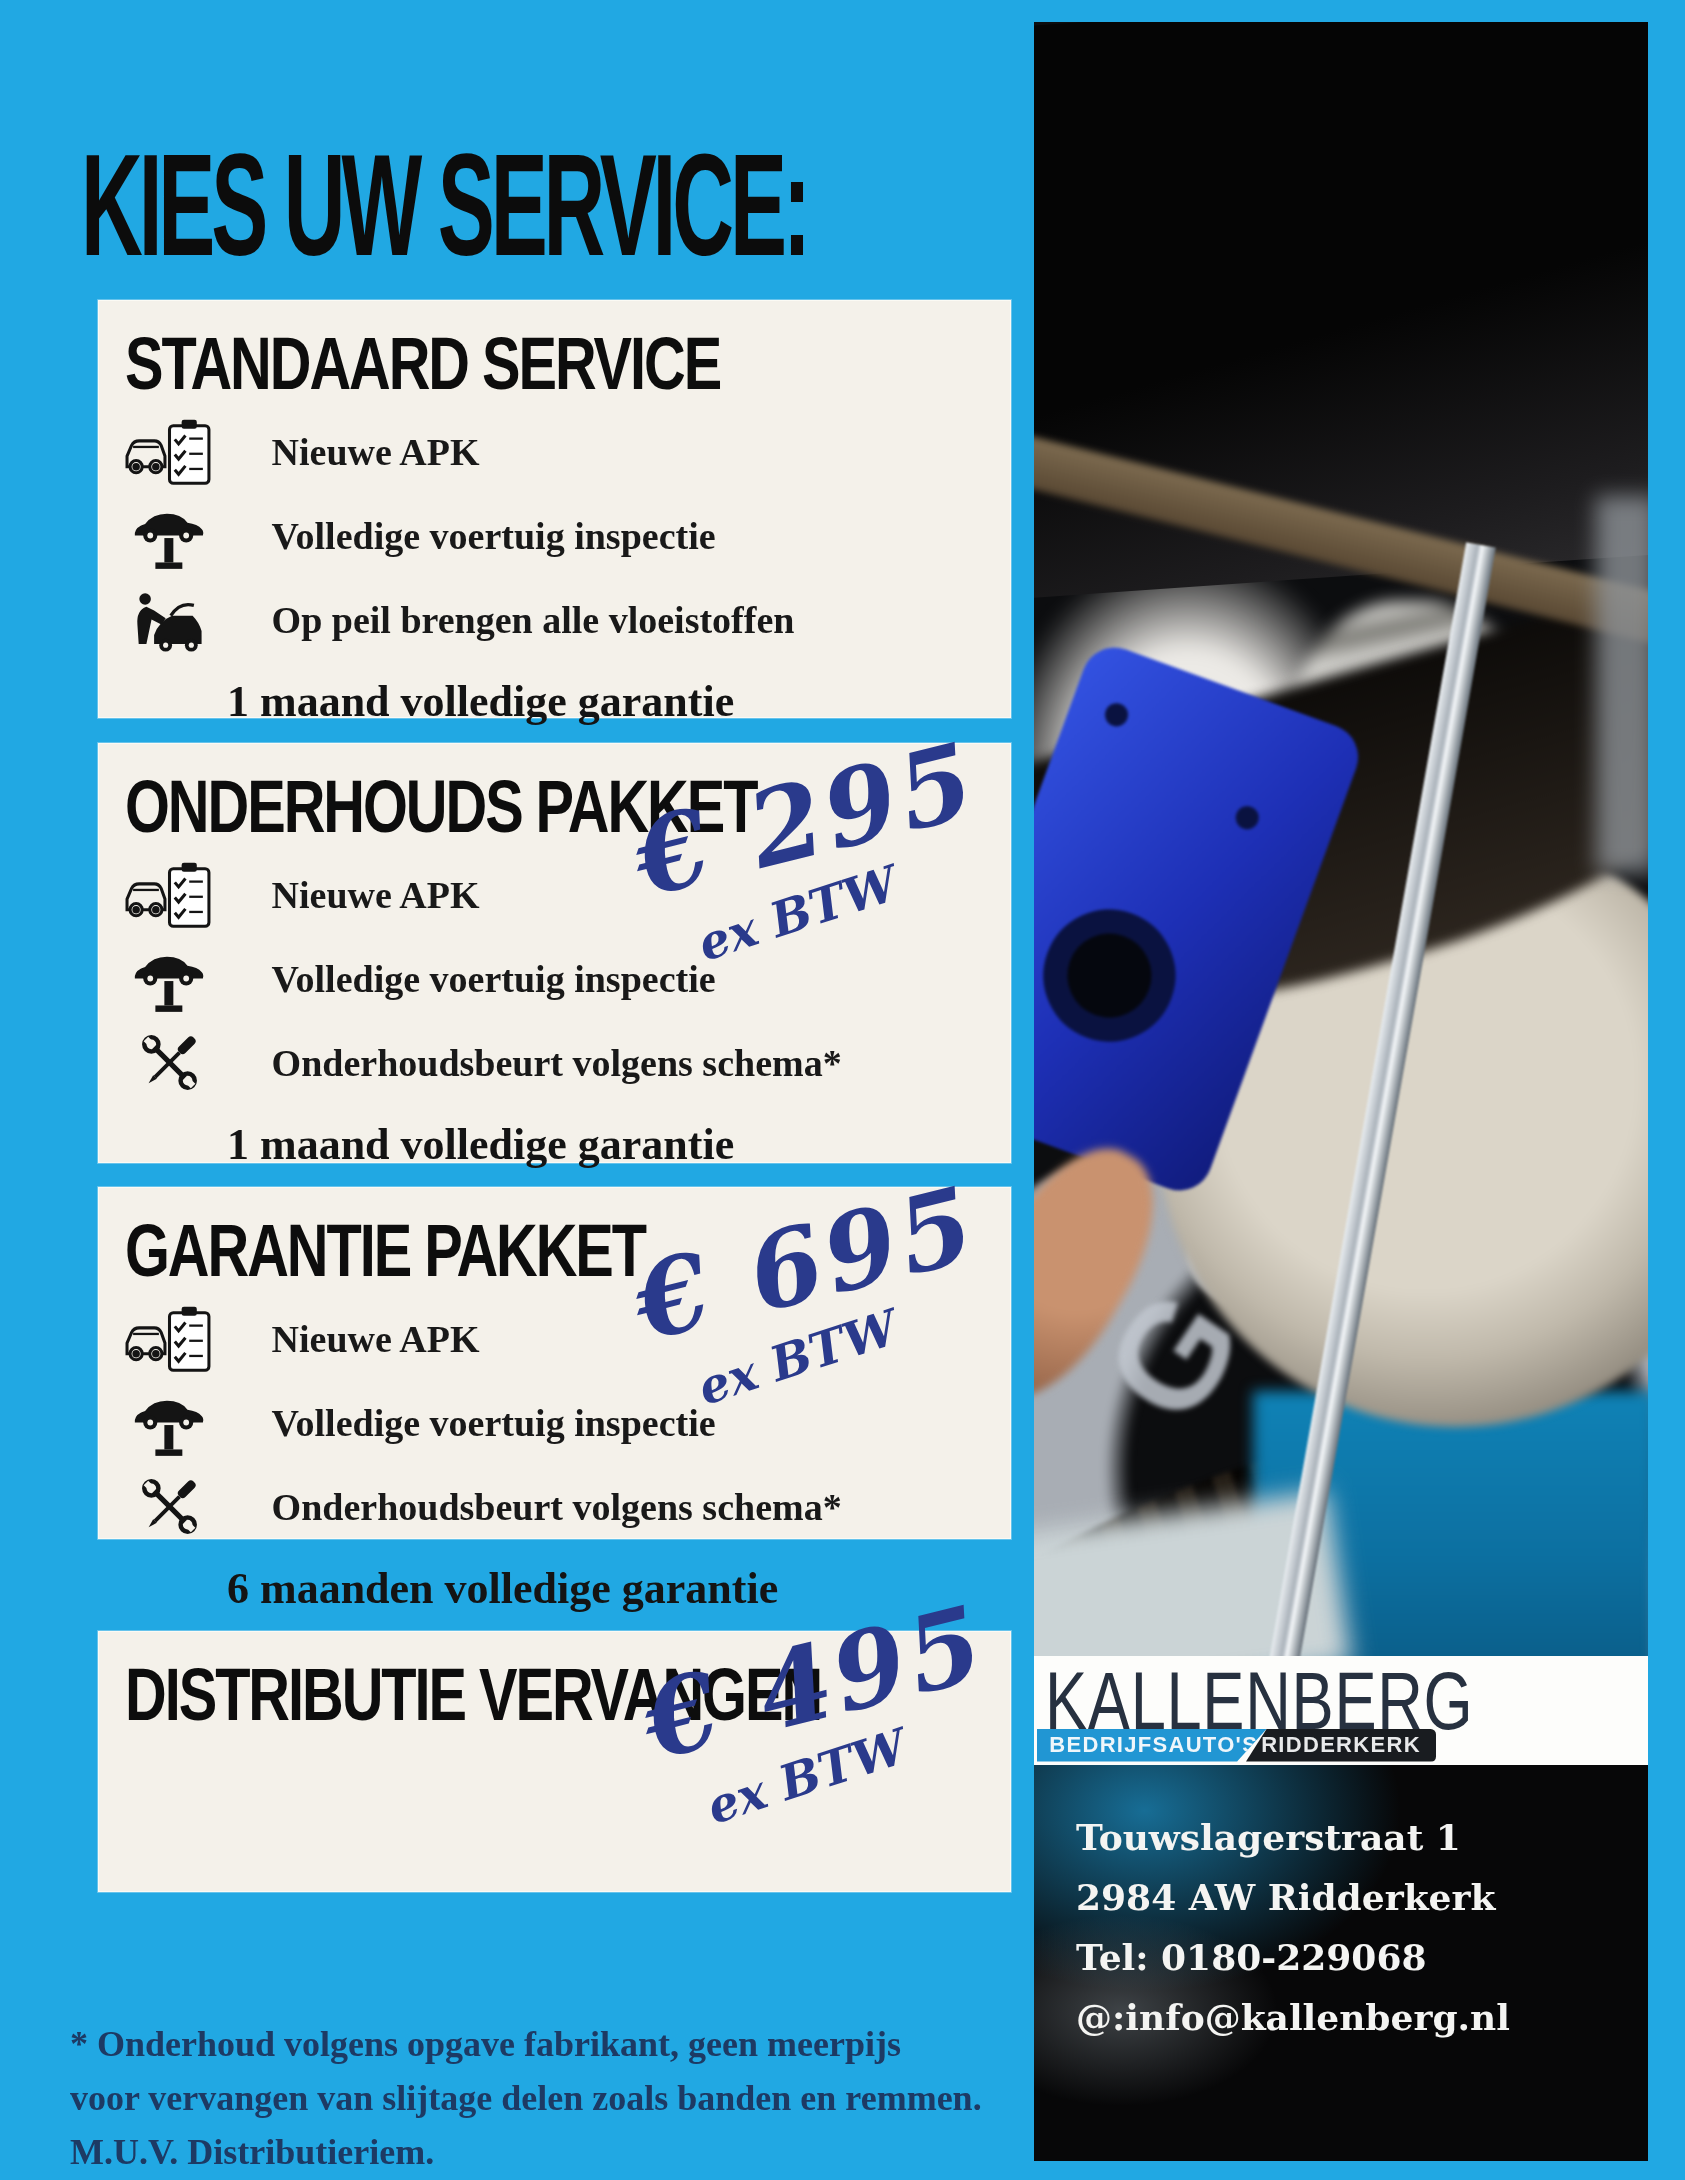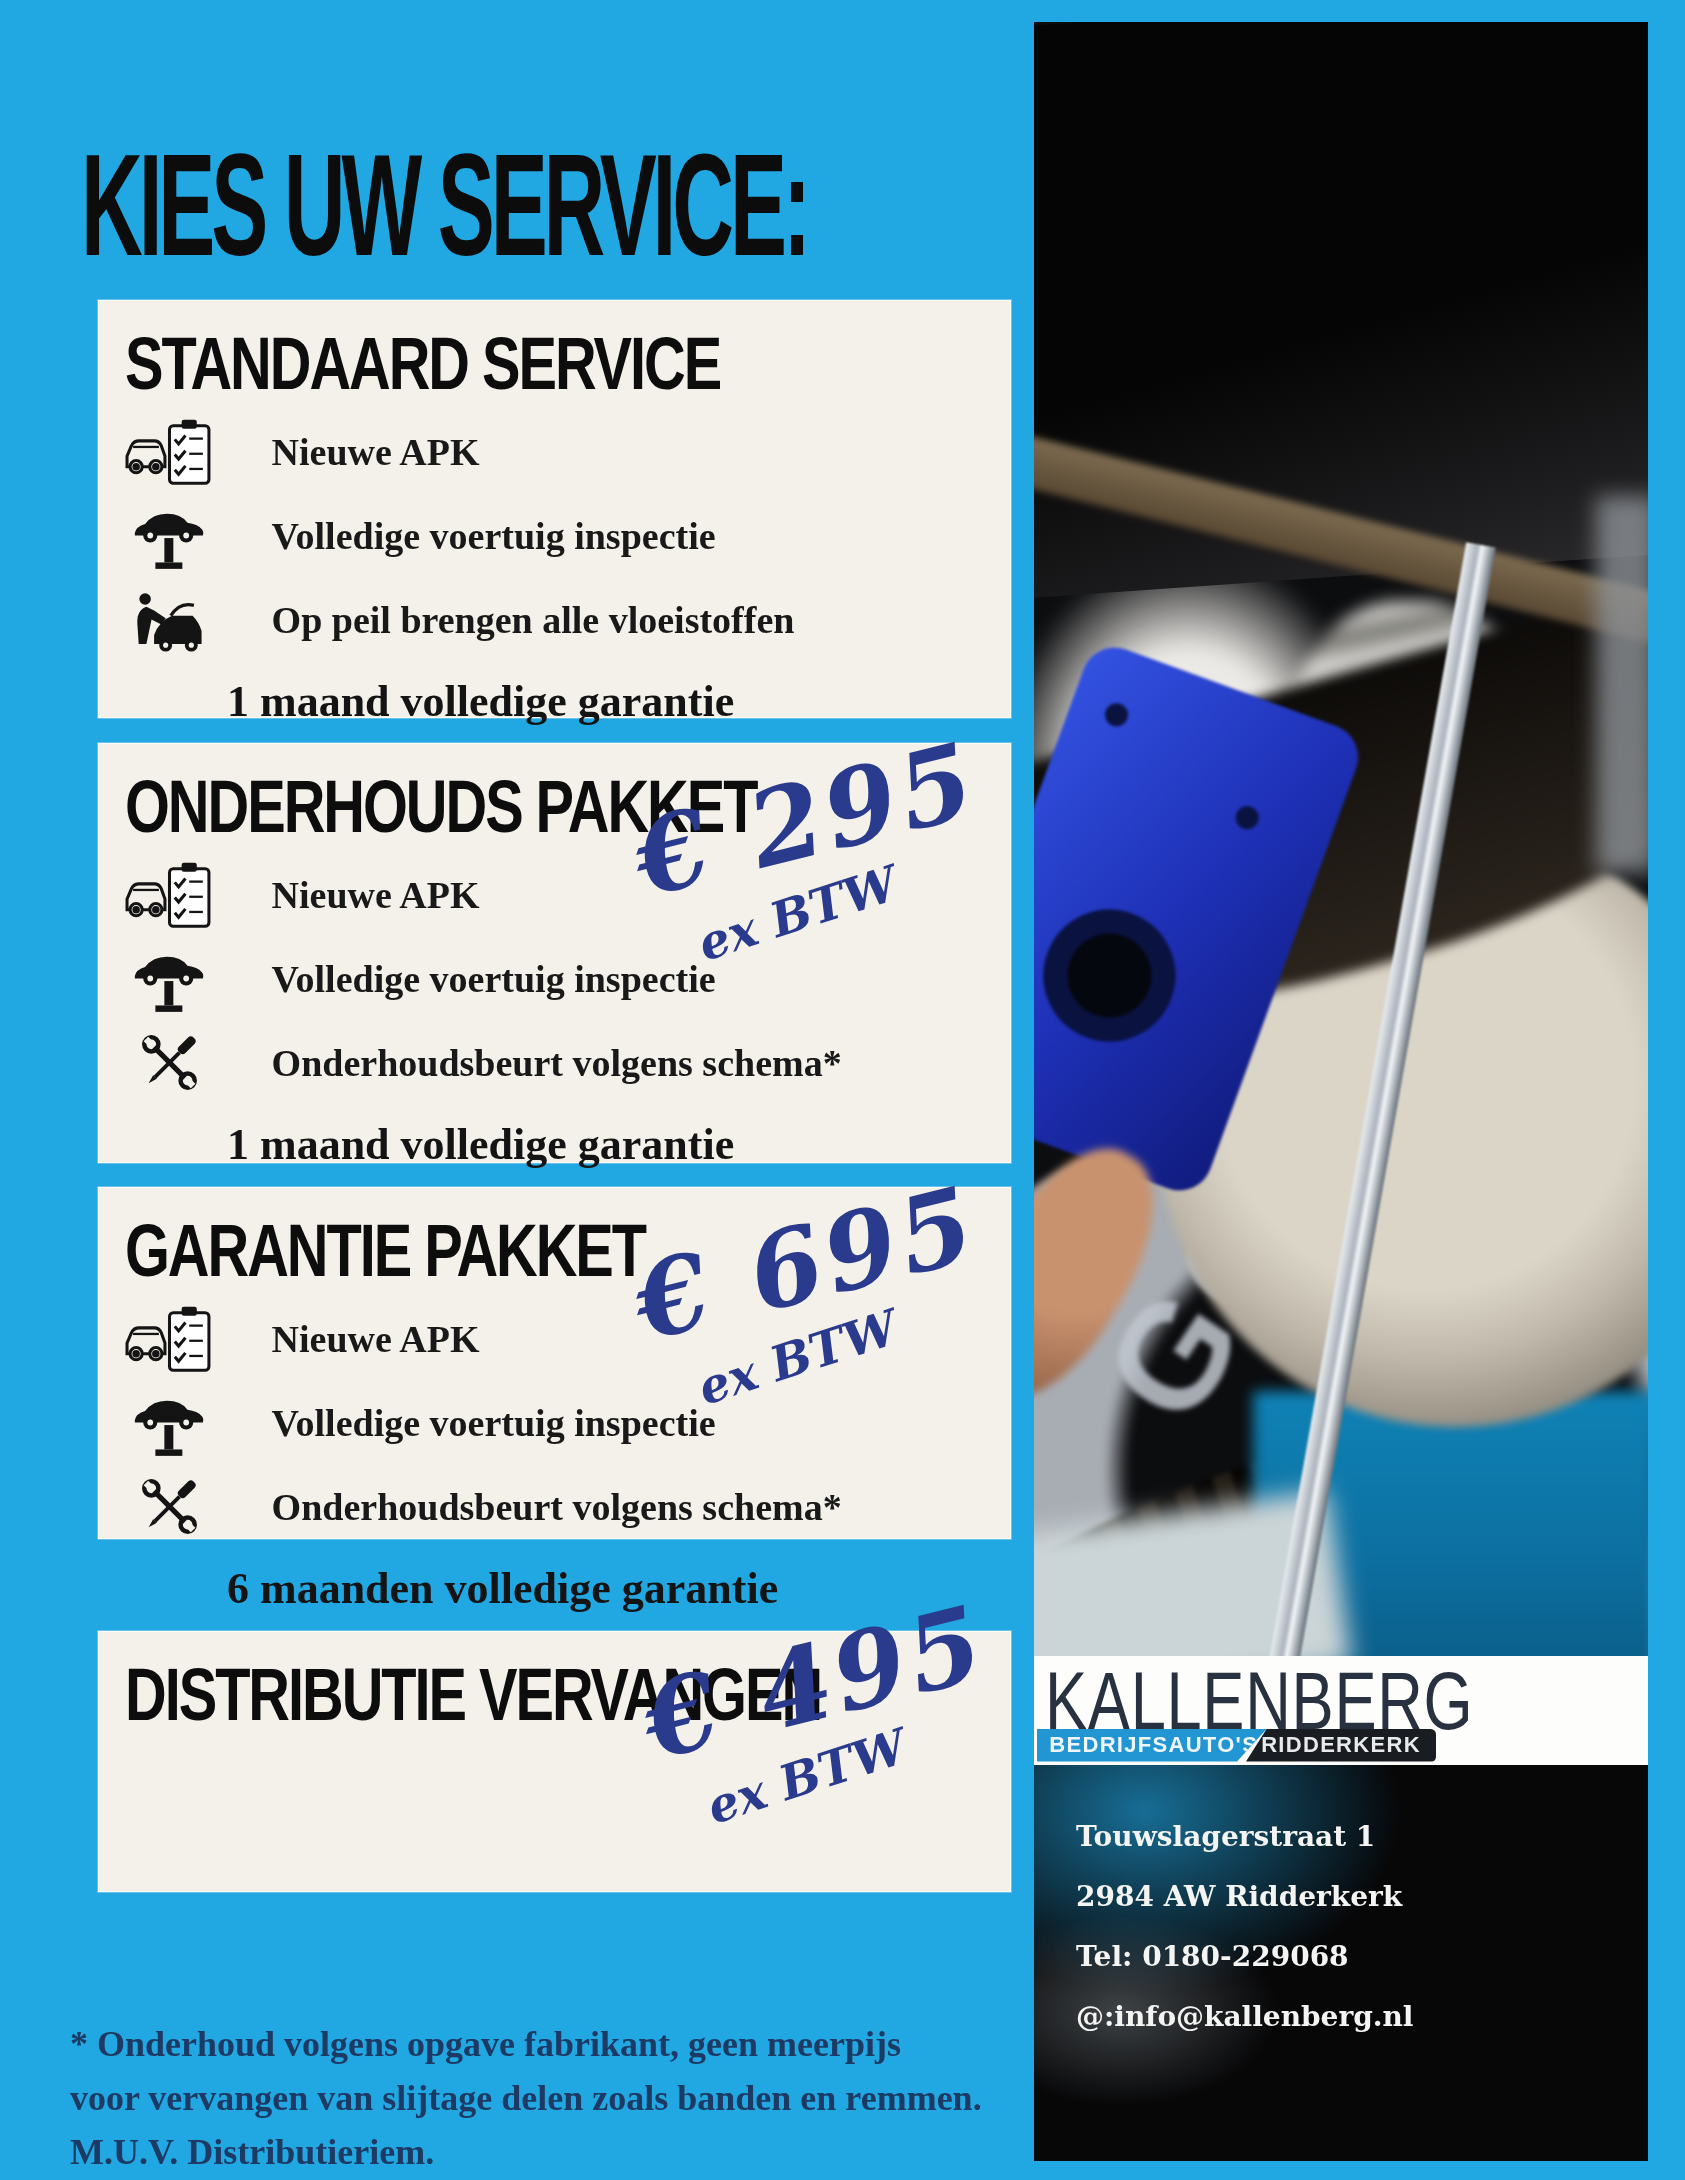--- a/index.html
+++ b/index.html
@@ -205,21 +205,21 @@
     position:absolute; left:0; top:0; width:369px; height:228px;
     background:radial-gradient(ellipse at 30% 20%,rgba(26,127,174,.85),rgba(26,127,174,0) 70%);
   }
   .contact-glow2 {
     position:absolute; left:-17.6px; top:149px; width:263px; height:193px;
     background:radial-gradient(ellipse at 40% 50%,rgba(190,205,215,.30),rgba(190,205,215,0) 70%);
   }
   .contact-lines { position:absolute; left:42px; top:42px; }
   .contact-line {
     font-family:"DejaVu Serif", serif; font-weight:700;
-    font-size:28px; line-height:60px; color:#f4f4f2; white-space:nowrap;
+    font-size:36px; line-height:60px; color:#f4f4f2; white-space:nowrap;
   }
 
   .hidden-defs { position:absolute; width:0; height:0; overflow:hidden; }
 </style>
 </head>
 <body>
 
 <svg class="hidden-defs" xmlns="http://www.w3.org/2000/svg" aria-hidden="true">
   <defs>
     <symbol id="sym-apk" viewBox="0 0 120 100">

